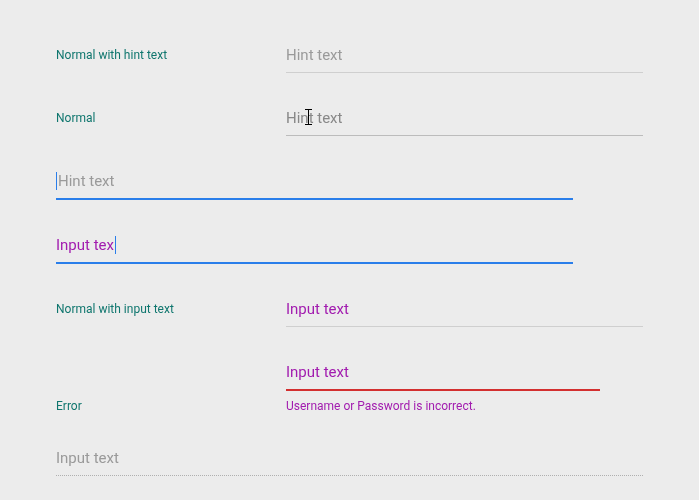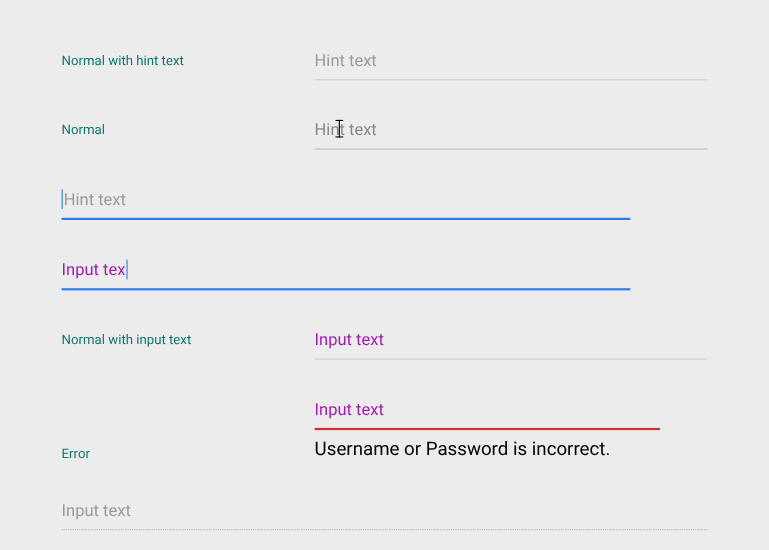--- a/index.html
+++ b/index.html
@@ -68,22 +68,22 @@
       height: 2px;
       background: #d32f2f;
       width: 88%;
     }
     .underline.disabled {
       border-top: 1px dotted #b0b0b0;
       background: transparent;
       height: 0;
     }
     .error-msg {
-      font-size: 17px;
-      color: #000000;
+      font-size: 12px;
+      color: #a21caf;
       margin-top: 8px;
     }
     .disabled-text {
       color: #9a9a9a;
     }
     .caret-before {
       display: inline-block;
       width: 1px;
       height: 18px;
       background: #2a7eea;

